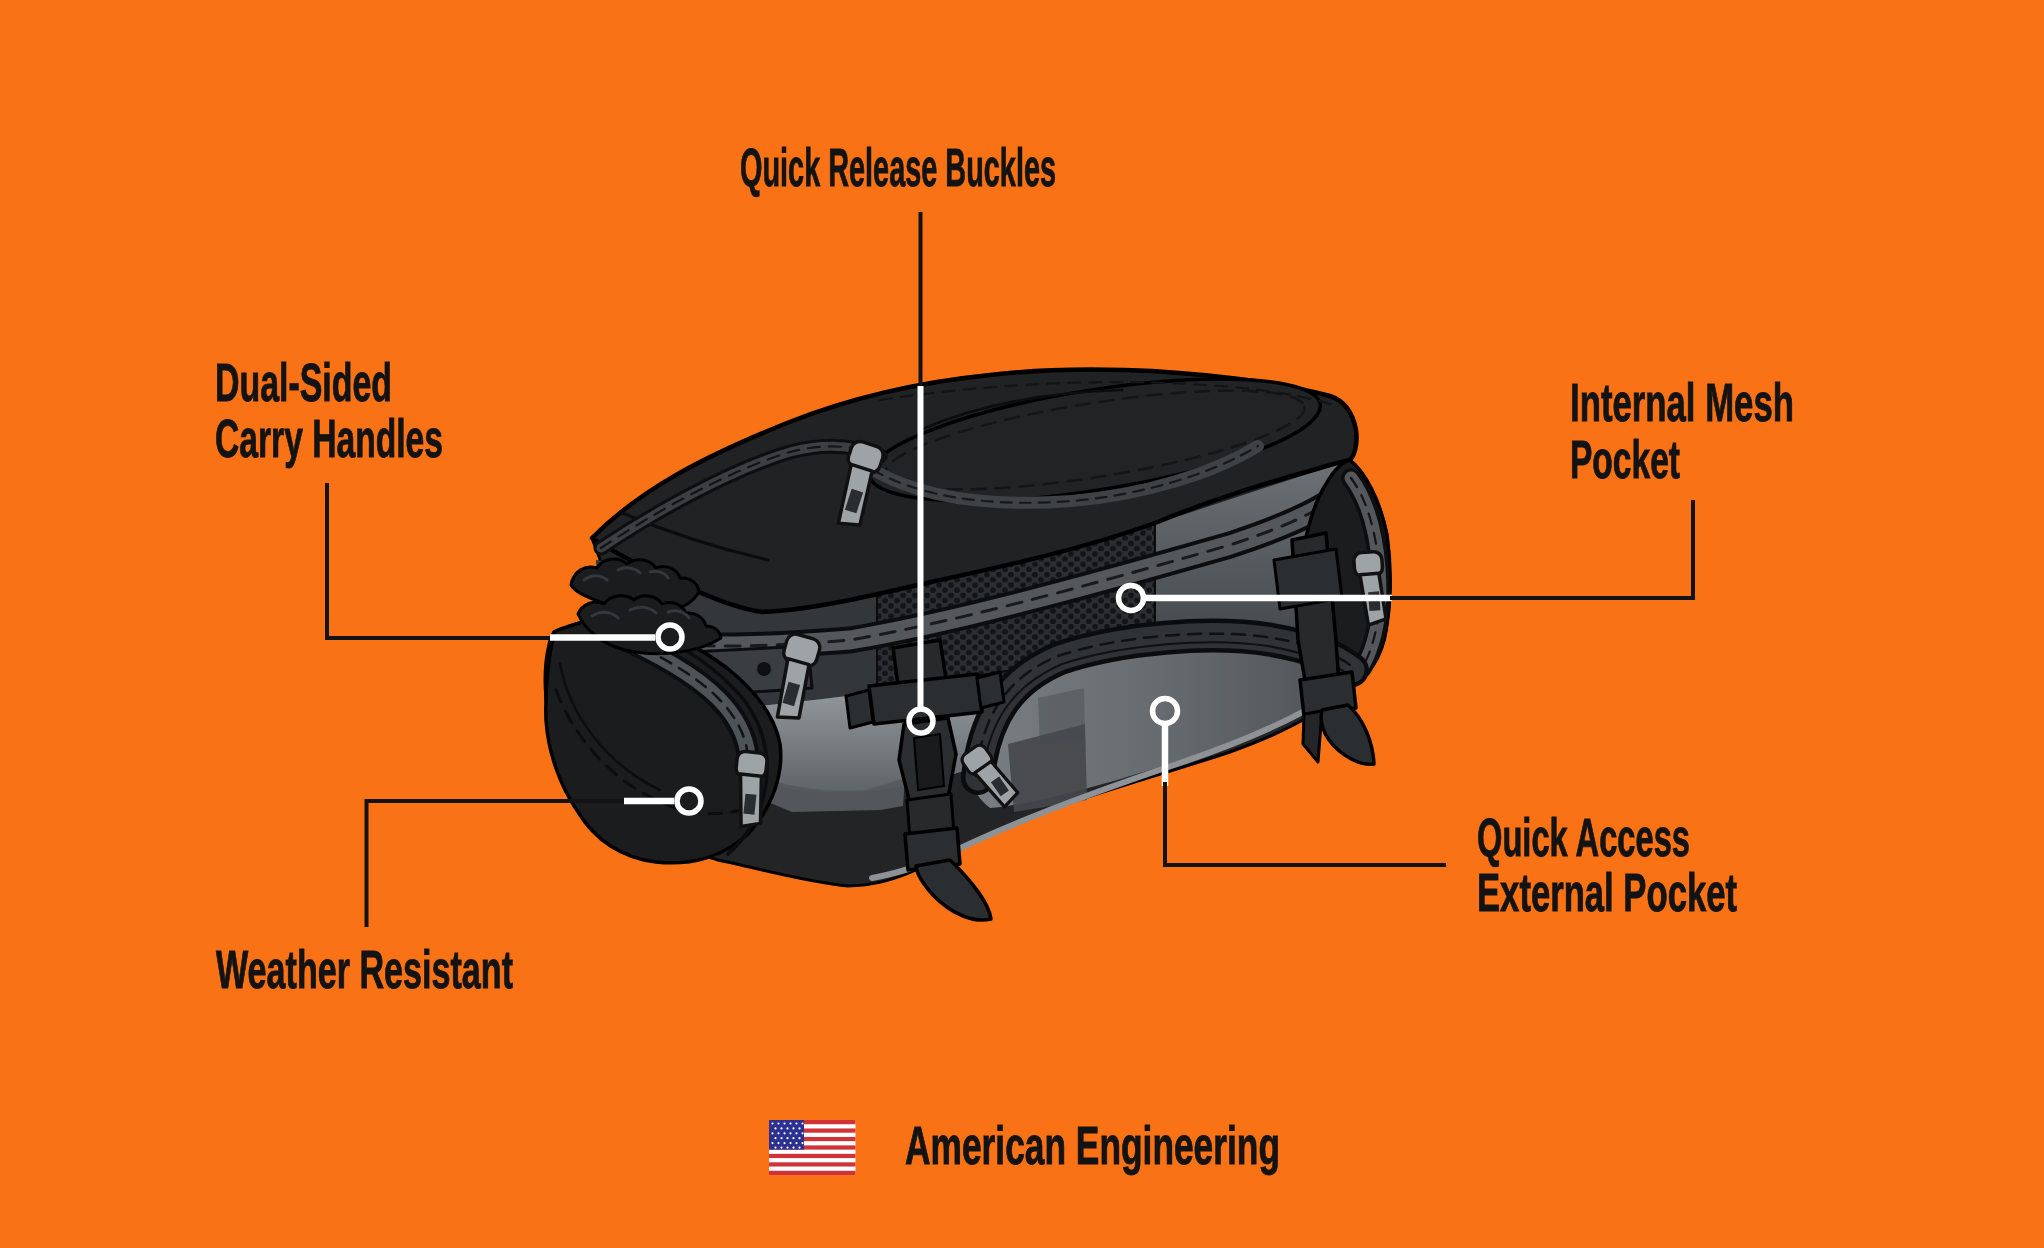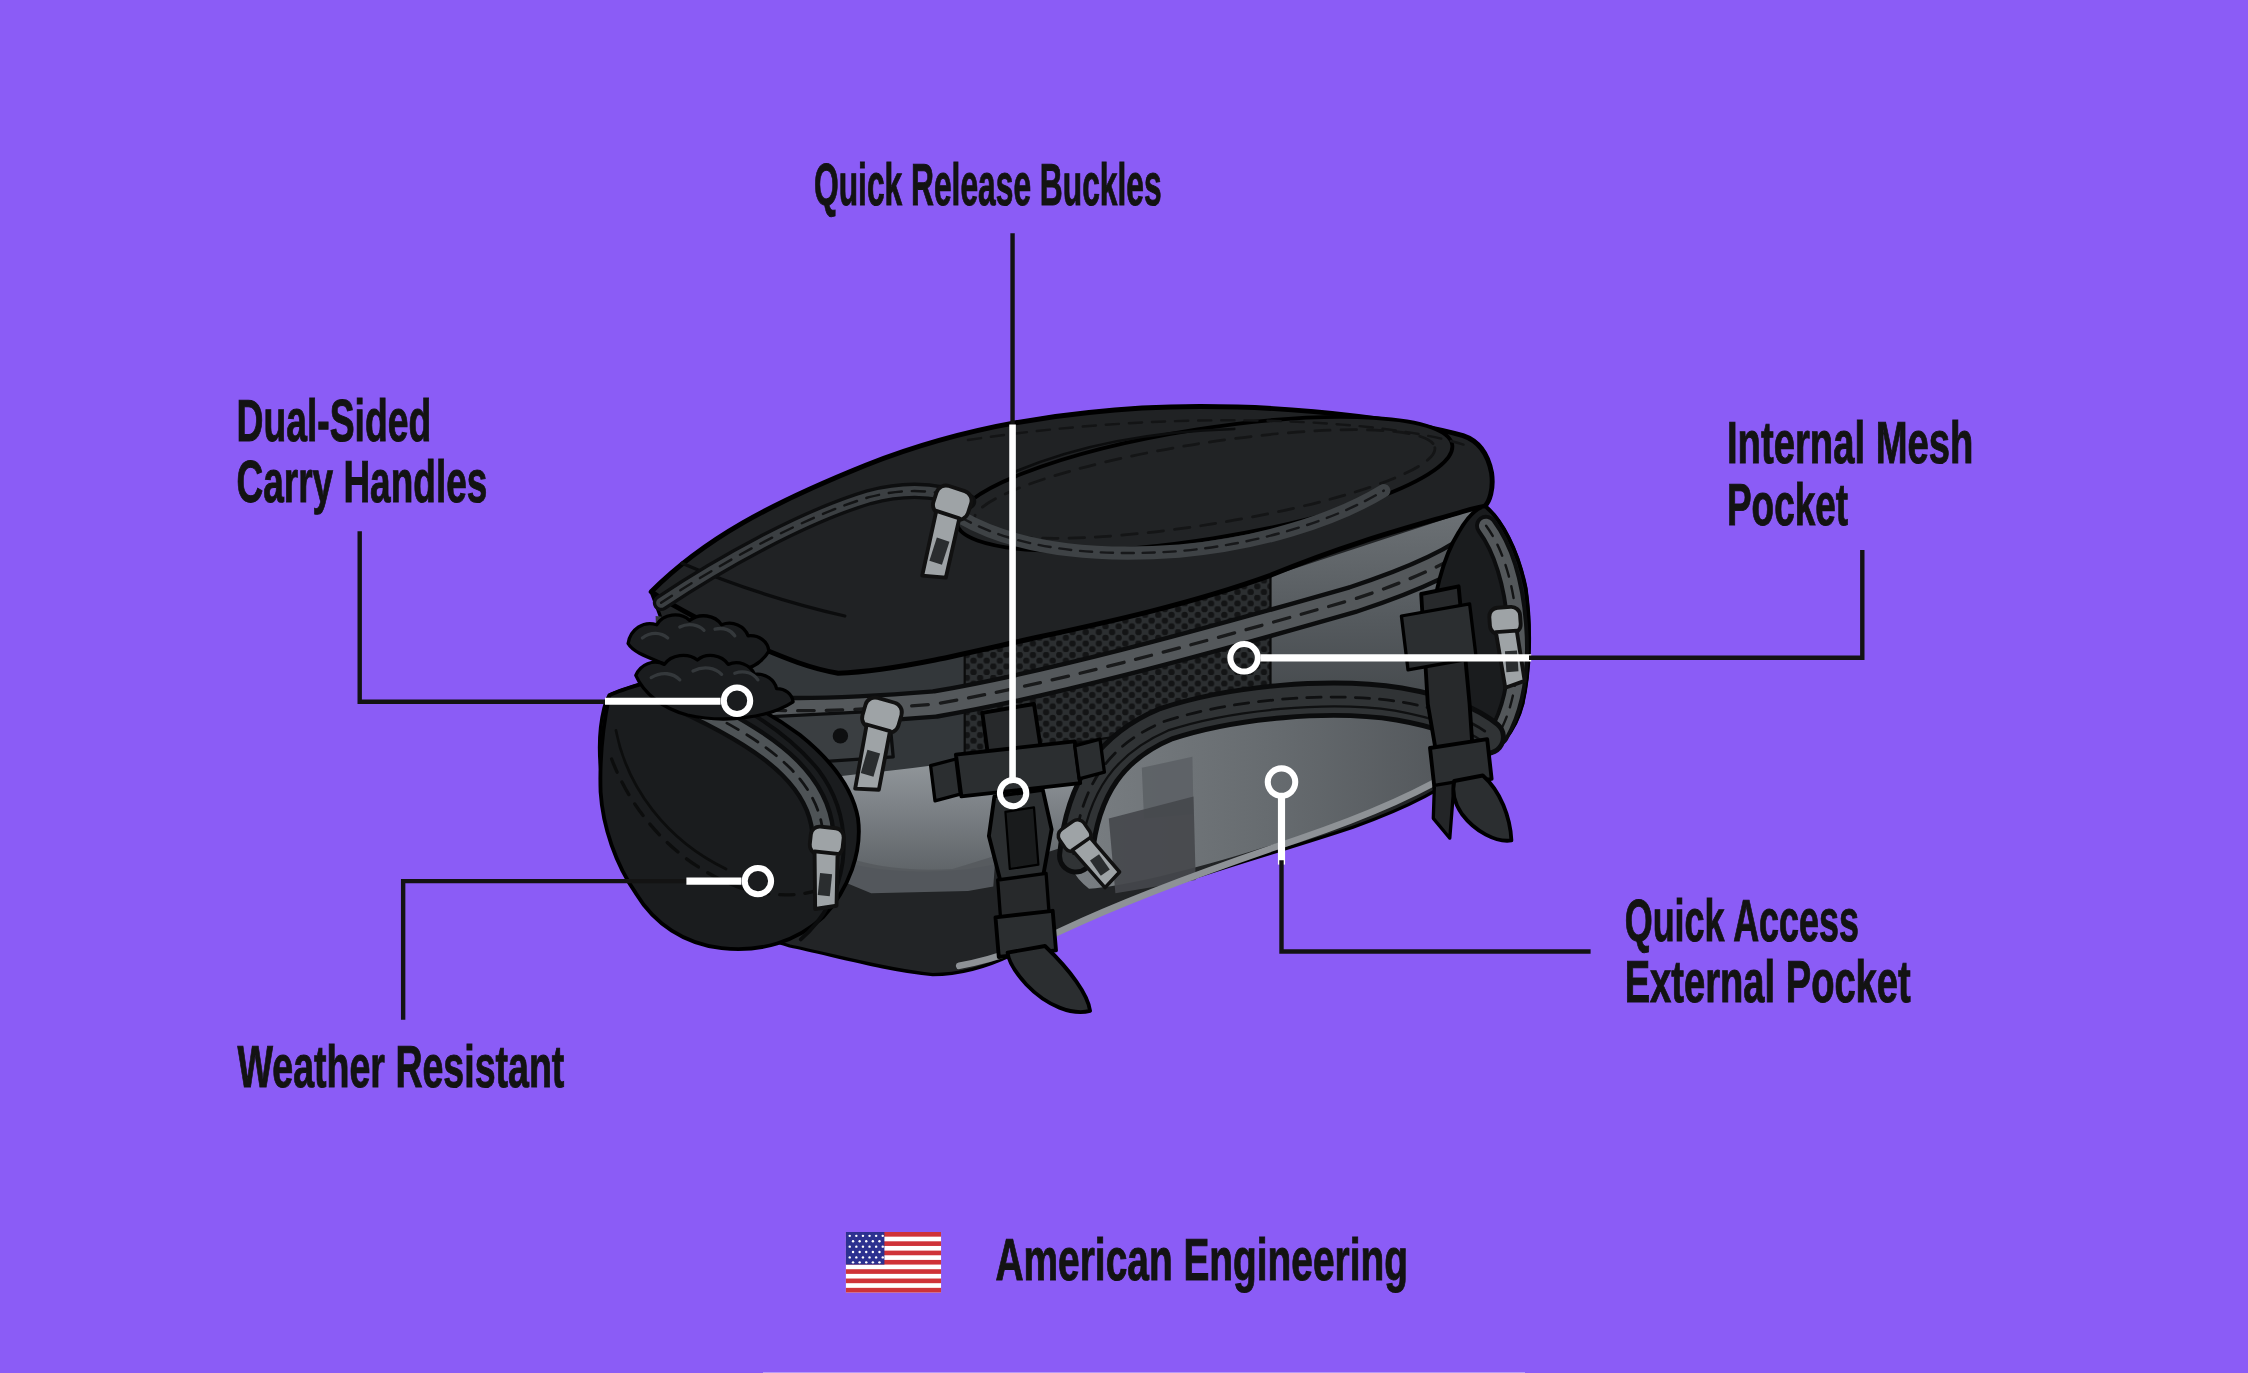--- a/index.html
+++ b/index.html
@@ -1,16 +1,16 @@
 <!DOCTYPE html>
 <html><head>
 <meta charset="utf-8">
 <style>
 html,body{margin:0;padding:0;background:#fff;}
-.page{position:relative;width:2044px;height:1248px;background:#8b5cf6;overflow:hidden;}
+.page{position:relative;width:2044px;height:1248px;background:#f97316;overflow:hidden;}
 svg{display:block;}
 text{font-family:"Liberation Sans",sans-serif;font-weight:700;fill:#131313;stroke:#131313;stroke-width:0.9;}
 </style>
 </head>
 <body>
 <div class="page">
 <svg width="2044" height="1248" viewBox="0 0 2044 1248">
 <defs>
 <pattern id="mesh" width="12" height="10.4" patternUnits="userSpaceOnUse">
   <rect width="12" height="10.4" fill="#2c2f31"></rect>

